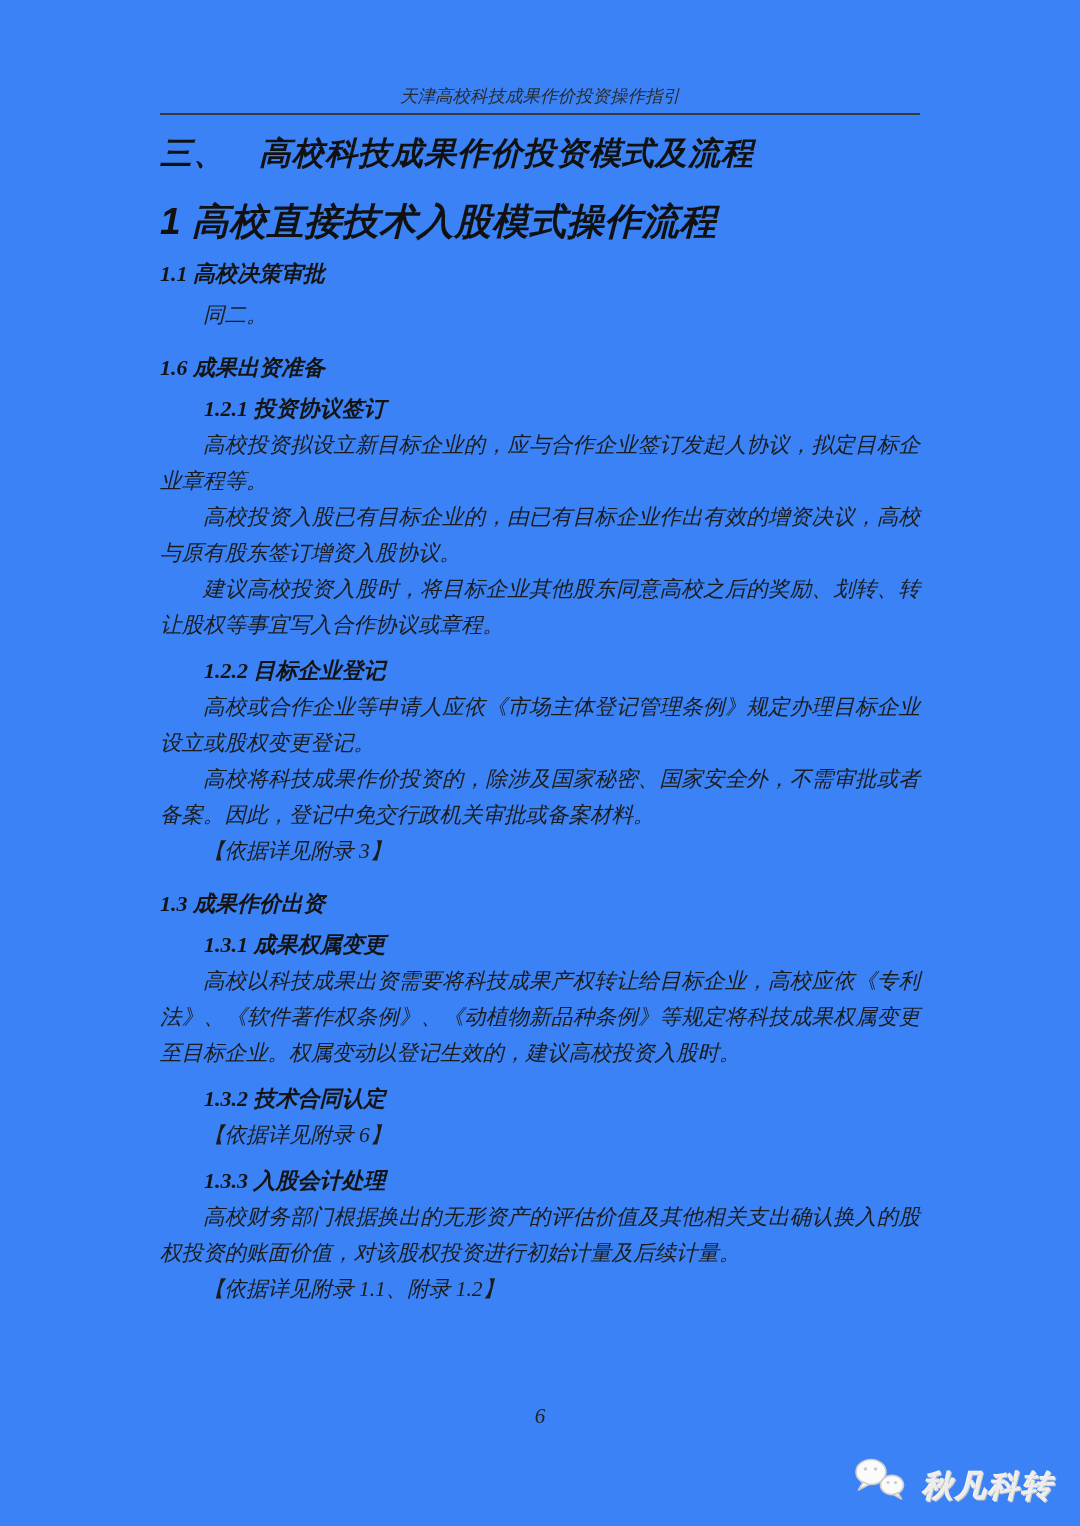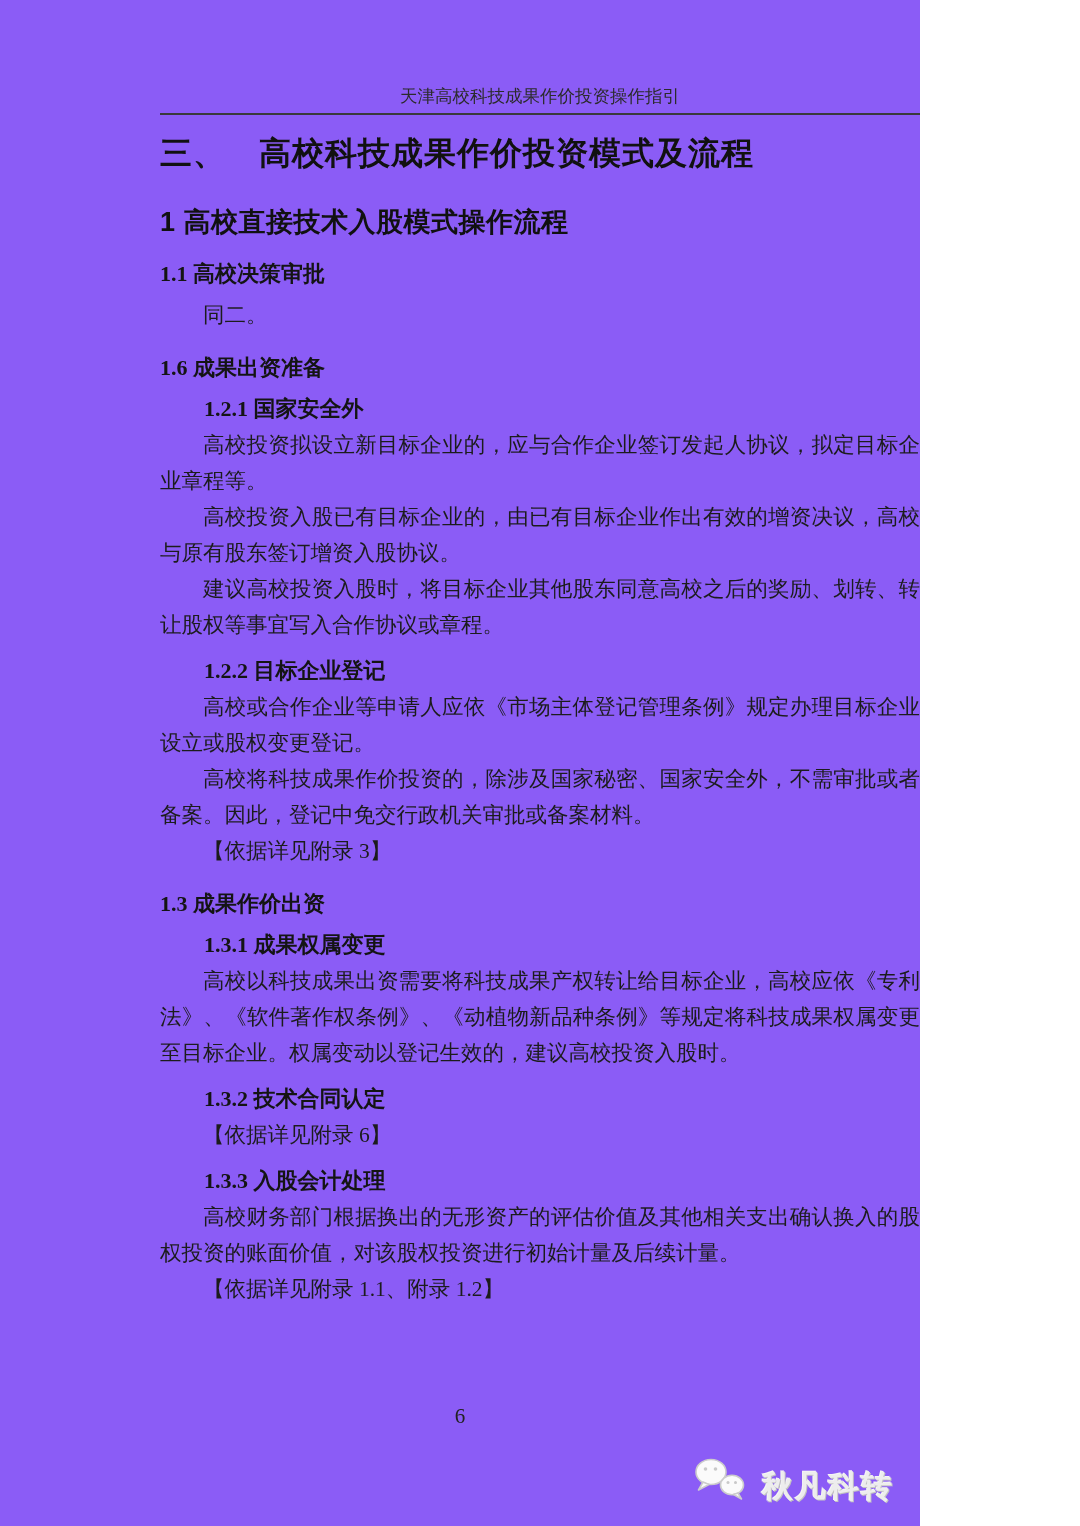--- a/index.html
+++ b/index.html
@@ -1,24 +1,25 @@
 <!DOCTYPE html>
 <html lang="zh"><head>
 <meta charset="utf-8">
 <style>
   html, body { margin: 0; padding: 0; background: #ffffff; }
   .page {
     position: relative;
-    width: 920px;
+    width: 1080px;
     height: 1526px;
-    background: #8b5cf6;
+    background: #3b82f6;
     overflow: hidden;
     font-family: "Liberation Serif", "DejaVu Serif", serif;
     color: #1c1c1c;
     box-sizing: border-box;
+    font-style: italic;
   }
   .content {
     position: absolute;
     left: 160px;
     top: 0;
     width: 760px;
   }
   .doc-header {
     padding-top: 86px;
     padding-bottom: 7px;
@@ -34,21 +35,21 @@
     font-weight: bold;
     font-size: 32px;
     line-height: 40px;
     letter-spacing: 1px;
     color: #111;
   }
   h2.section-title {
     margin: 32px 0 0 0;
     font-family: "Liberation Sans", "DejaVu Sans", sans-serif;
     font-weight: bold;
-    font-size: 27px;
+    font-size: 37px;
     line-height: 34px;
     letter-spacing: 0.5px;
     color: #111;
   }
   h3.sub-heading {
     margin: 22px 0 10px 0;
     font-size: 22px;
     line-height: 26px;
     font-weight: bold;
     color: #141414;
@@ -114,21 +115,21 @@
     </div>
 
     <h1 class="chapter-title">三、　高校科技成果作价投资模式及流程</h1>
 
     <h2 class="section-title">1 高校直接技术入股模式操作流程</h2>
 
     <h3 class="sub-heading">1.1 高校决策审批</h3>
     <p class="body-para">同二。</p>
 
     <h3 class="sub-heading">1.6 成果出资准备</h3>
-    <h4 class="sub-sub-heading">1.2.1 国家安全外</h4>
+    <h4 class="sub-sub-heading">1.2.1 投资协议签订</h4>
     <p class="body-para">高校投资拟设立新目标企业的，应与合作企业签订发起人协议，拟定目标企业章程等。</p>
     <p class="body-para">高校投资入股已有目标企业的，由已有目标企业作出有效的增资决议，高校与原有股东签订增资入股协议。</p>
     <p class="body-para">建议高校投资入股时，将目标企业其他股东同意高校之后的奖励、划转、转让股权等事宜写入合作协议或章程。</p>
 
     <h4 class="sub-sub-heading">1.2.2 目标企业登记</h4>
     <p class="body-para">高校或合作企业等申请人应依《市场主体登记管理条例》规定办理目标企业设立或股权变更登记。</p>
     <p class="body-para">高校将科技成果作价投资的，除涉及国家秘密、国家安全外，不需审批或者备案。因此，登记中免交行政机关审批或备案材料。</p>
     <p class="ref-line">【依据详见附录 3】</p>
 
     <h3 class="sub-heading">1.3 成果作价出资</h3>

